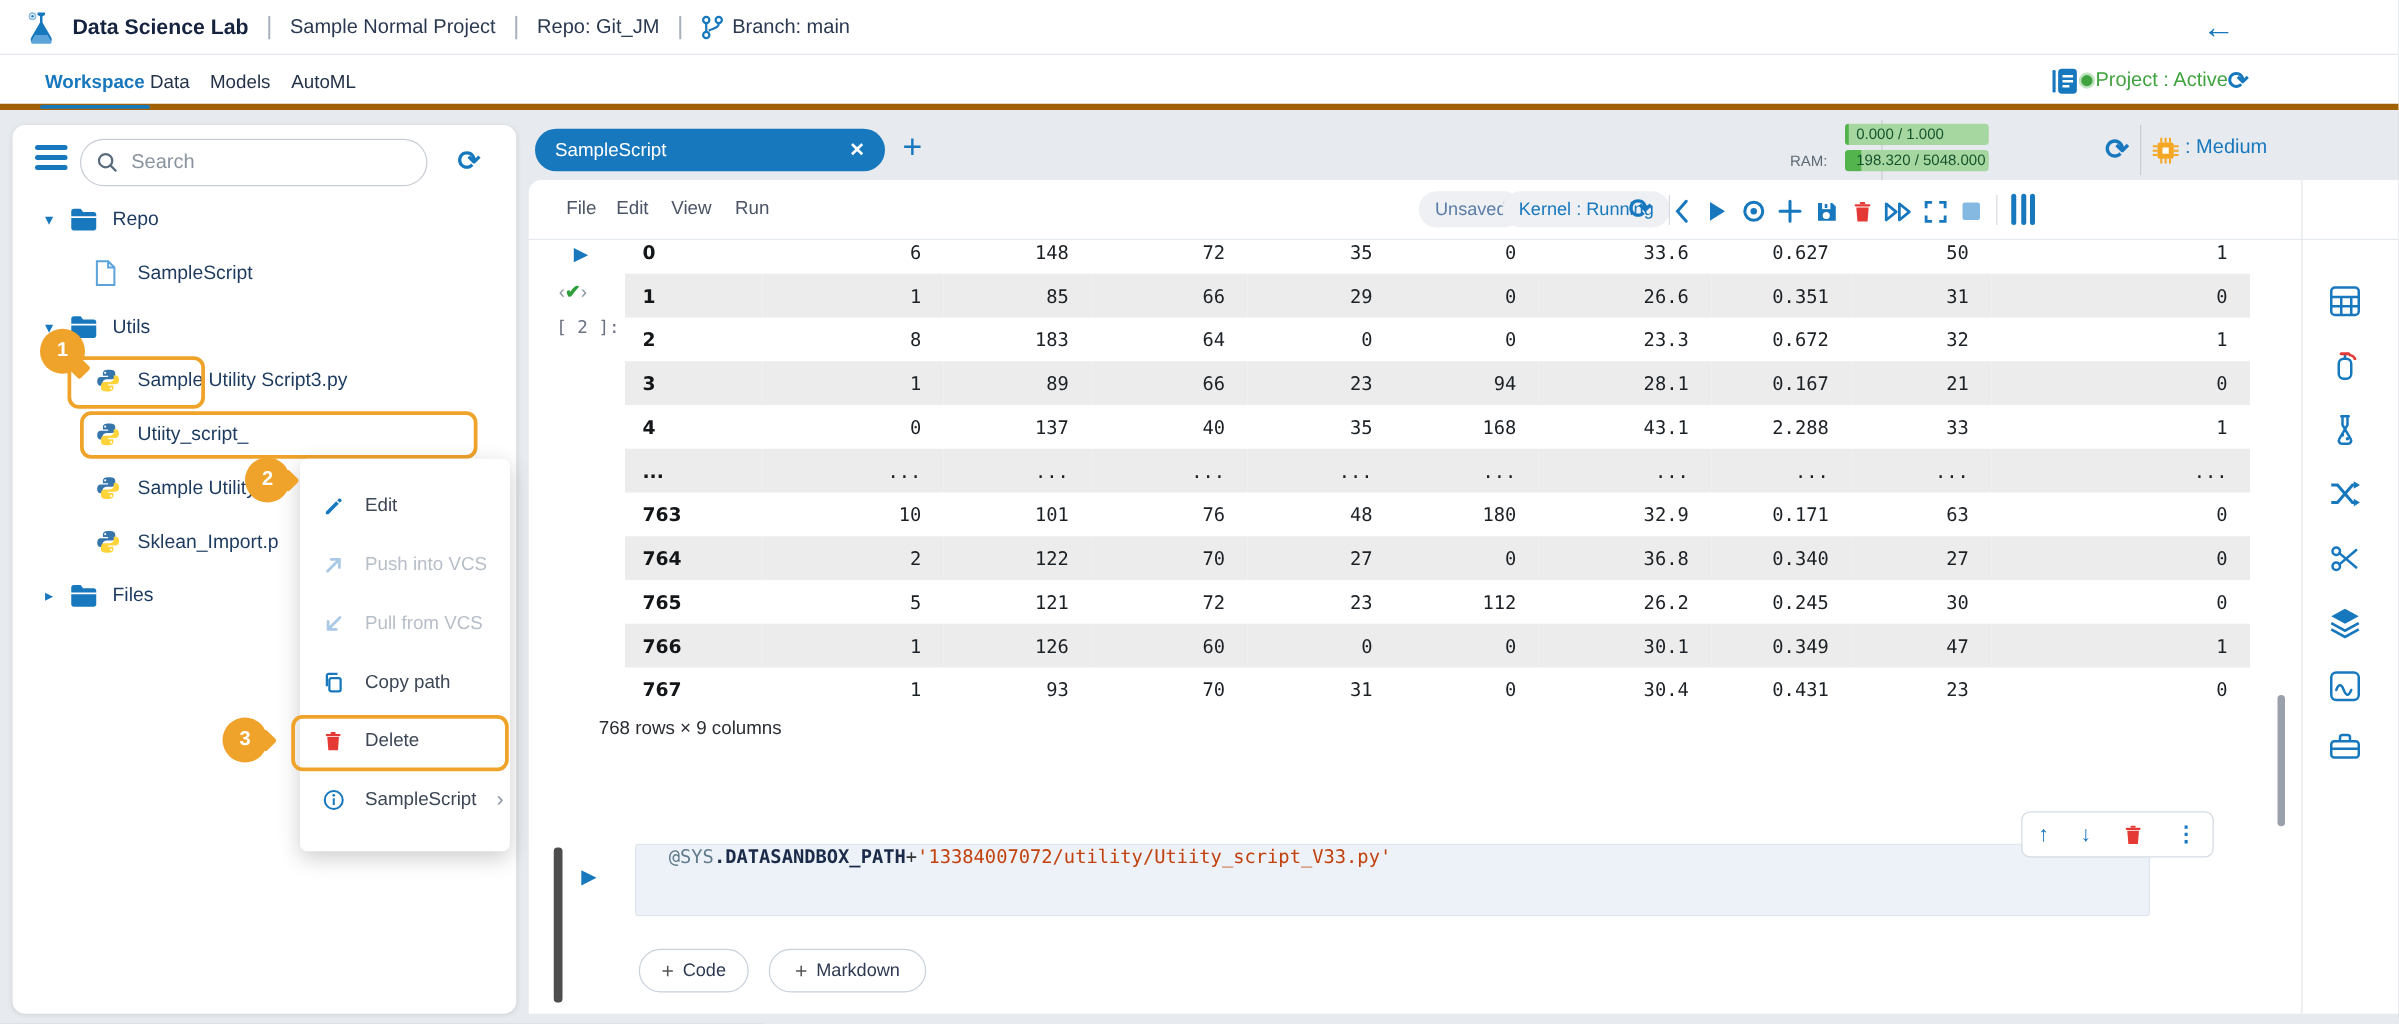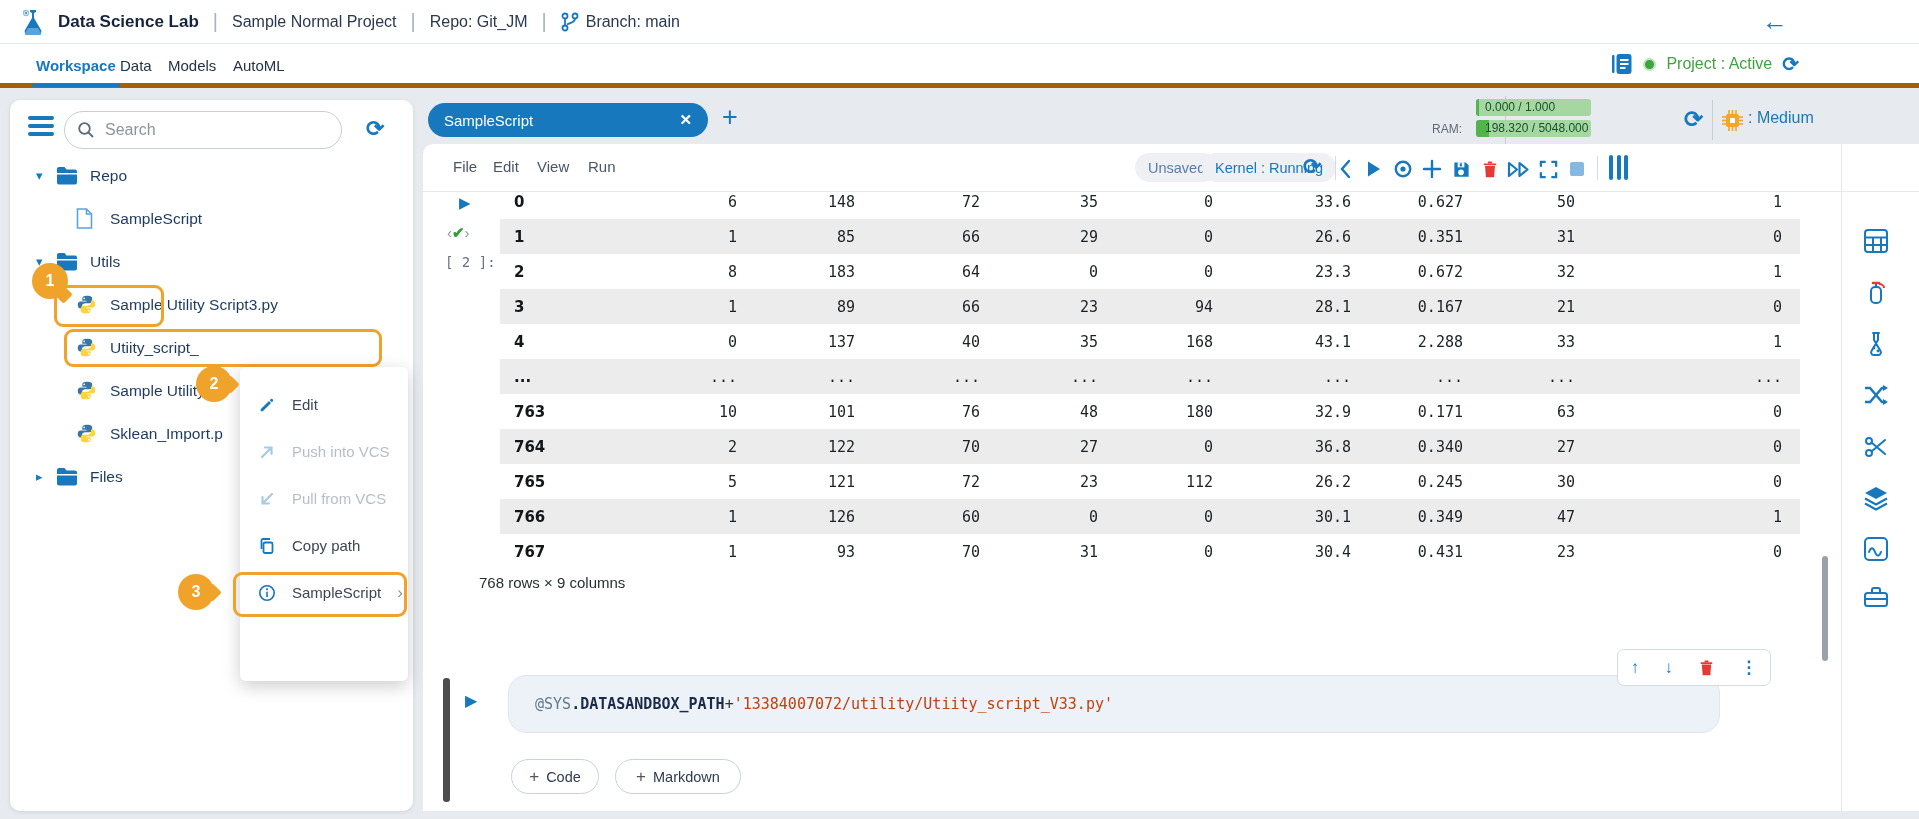--- a/index.html
+++ b/index.html
@@ -15,21 +15,21 @@
   #app-title{font-size:17px;font-weight:bold;color:#16233f;margin-left:10px;}
   .hdr-txt{font-size:16px;color:#2a3950;}
   #back-arrow{left:1762px;top:6px;font-size:26px;color:var(--accent);font-weight:bold;cursor:pointer;}
 
   
   #nav{left:0;top:44px;width:1919px;height:44px;background:#fff;border-bottom:5px solid #a16207;}
   .nav-tab{position:absolute;top:13px;font-size:15px;color:#253349;cursor:pointer;}
   .nav-tab.active{color:var(--accent);font-weight:bold;}
   .nav-tab.active::after{content:'';position:absolute;left:-4px;right:-4px;bottom:-13px;height:3px;
         background:var(--accent);border-radius:2px;}
-  #nav-right{position:absolute;right:120px;top:8px;display:flex;align-items:center;gap:10px;}
+  #nav-right{position:absolute;right:120px;top:8px;display:flex;align-items:center;}
   #project-status{color:var(--green);font-size:16px;}
   .status-dot{width:13px;height:13px;border-radius:50%;background:var(--green);border:2px solid #bfe3bf;}
   .refresh-glyph{color:var(--accent);font-size:20px;font-weight:bold;cursor:pointer;}
 
   
   #sidebar{left:10px;top:100px;width:403px;height:711px;background:#fff;border-radius:10px;
            box-shadow:0 1px 4px rgba(0,0,0,.10);}
   #hamburger{left:28px;top:116px;width:26px;cursor:pointer;}
   #hamburger div{height:3.5px;background:var(--accent);border-radius:2px;margin-bottom:4.5px;}
   #searchbox{left:64px;top:111px;width:278px;height:38px;border:1px solid #c8cdd4;border-radius:19px;
@@ -108,21 +108,21 @@
 
   
   #cellbar{left:1194px;top:505px;width:154px;height:37px;background:#fff;border:1px solid #d5dbe3;
            border-radius:7px;display:flex;align-items:center;justify-content:space-around;z-index:5;}
   .cb-icon{font-size:17px;color:var(--accent);cursor:pointer;display:flex;align-items:center;}
 
   
   #sel-bar{left:20px;top:534px;width:7px;height:124px;background:#4d4d4d;border-radius:3px;}
   #cell-run{left:42px;top:547px;color:var(--accent);font-size:16px;cursor:pointer;}
   #code-cell{left:85px;top:531px;width:1212px;height:58px;background:#edf1f8;border:1px solid #e0e6f0;
-             border-radius:18px;display:flex;align-items:center;padding-left:26px;cursor:text;
+             border-radius:3px;display:flex;padding-left:26px;cursor:text;
              font-family:"DejaVu Sans Mono",monospace;font-size:15px;}
   .tok-decorator{color:#5f7a8a;}
   .tok-attr{color:#1a2b49;font-weight:bold;}
   .tok-op{color:#333;}
   .tok-string{color:#c2410c;}
 
   .add-btn{position:absolute;top:615px;height:35px;background:#fff;border:1px solid #c9d1da;border-radius:18px;
            display:flex;align-items:center;justify-content:center;gap:7px;font-size:14.5px;color:#2d3a52;cursor:pointer;}
   .add-btn .plus{color:#555;font-size:17px;}
 
@@ -323,20 +323,30 @@
         <span>Pull from VCS</span>
       </div>
       <div class="menu-item">
         <span class="micon">
           <svg width="18" height="18" viewBox="0 0 18 18">
             <rect x="5.5" y="5.5" width="9" height="10.5" rx="1.5" fill="none" stroke="#1878be" stroke-width="1.8"></rect>
             <path d="M3.5 12V3.5c0-.8.7-1.5 1.5-1.5h7" fill="none" stroke="#1878be" stroke-width="1.8"></path>
           </svg>
         </span>
         <span>Copy path</span>
+      </div>
+      <div class="menu-item">
+        <span class="micon">
+          <svg width="17" height="18" viewBox="0 0 20 20">
+            <path fill="#e53935" d="M4.5 6h11l-1 12.5h-9L4.5 6z"></path>
+            <rect x="3" y="3.2" width="14" height="2" rx="1" fill="#e53935"></rect>
+            <rect x="7.5" y="1.2" width="5" height="2" rx="1" fill="#e53935"></rect>
+          </svg>
+        </span>
+        <span>Delete</span>
       </div>
       <div class="menu-item">
         <span class="micon">
           <svg width="18" height="18" viewBox="0 0 20 20">
             <circle cx="10" cy="10" r="8" fill="none" stroke="#1878be" stroke-width="1.8"></circle>
             <rect x="9.1" y="8.5" width="1.8" height="6" fill="#1878be"></rect>
             <circle cx="10" cy="5.8" r="1.2" fill="#1878be"></circle>
           </svg>
         </span>
         <span>SampleScript</span>

